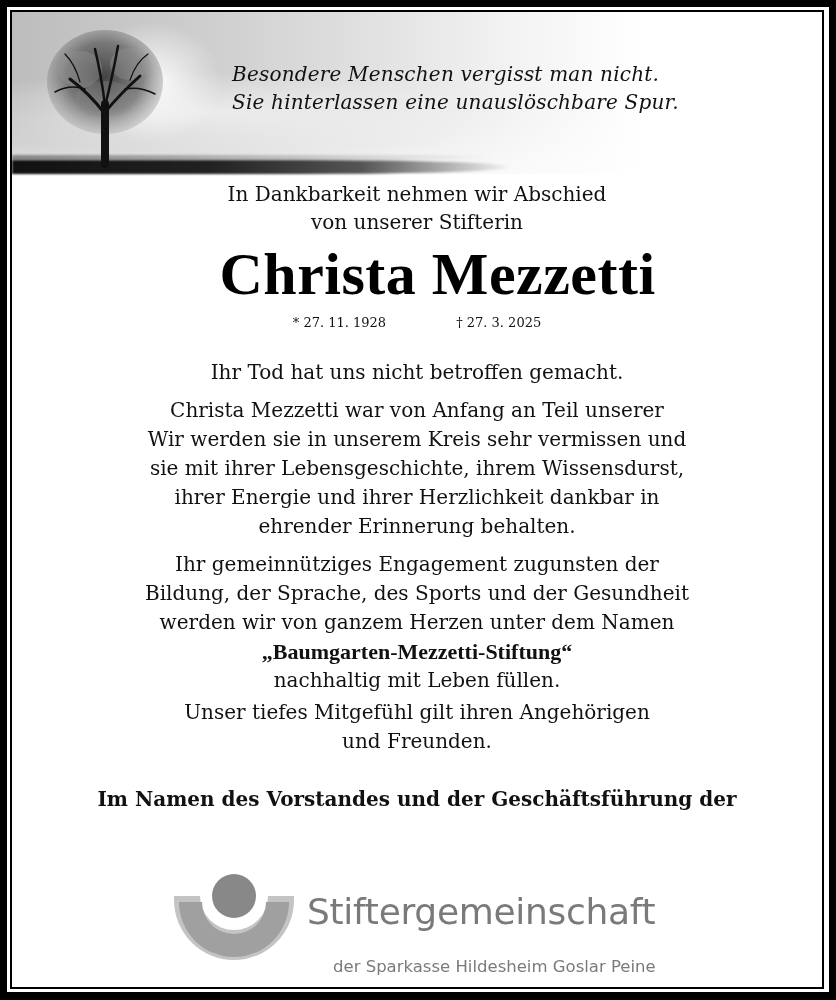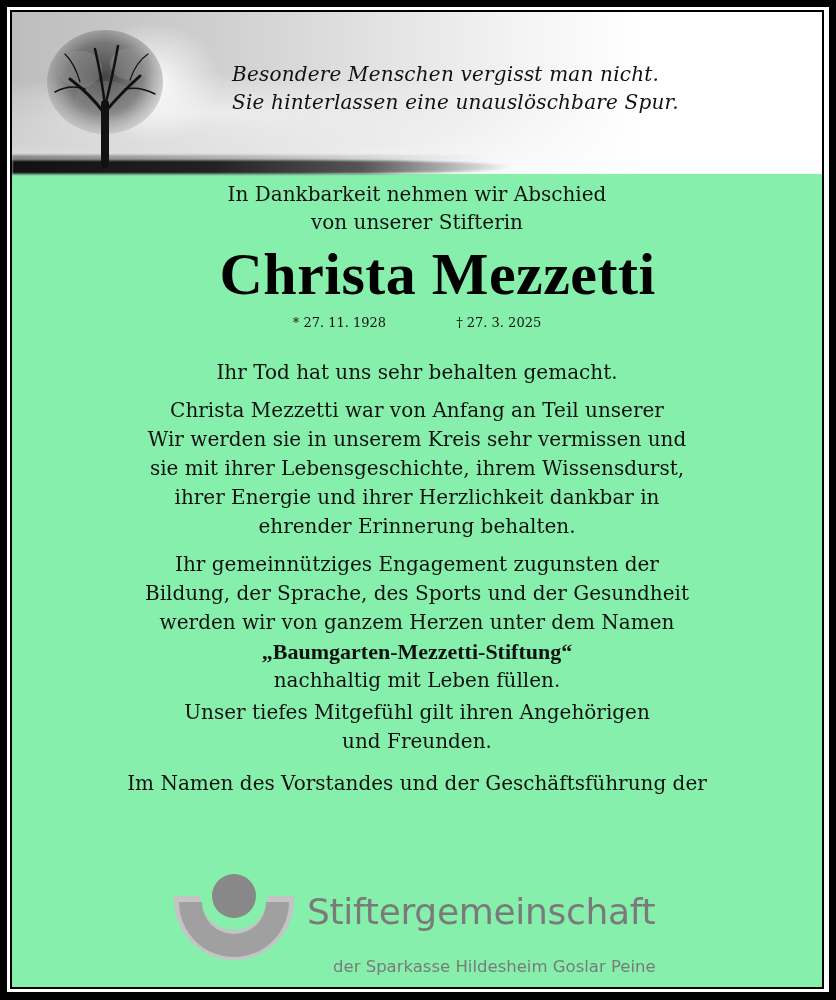--- a/index.html
+++ b/index.html
@@ -1,19 +1,19 @@
 <!DOCTYPE html>
 <html><head>
   <meta charset="utf-8">
   <style>
     html, body { margin: 0; padding: 0; background: #000; }
     body { width: 836px; height: 1000px; position: relative; overflow: hidden; font-family: "DejaVu Serif", serif; }
     .frame-outer { position: absolute; left: 0; top: 0; width: 836px; height: 1000px; background: #000; }
     .frame-gap { position: absolute; left: 7px; top: 7px; width: 822px; height: 985px; background: #fff; }
-    .frame-inner { position: absolute; left: 10px; top: 10px; width: 814px; height: 979px; border: 2px solid #000; box-sizing: border-box; background: #86efac; overflow: hidden; }
+    .frame-inner { position: absolute; left: 10px; top: 10px; width: 814px; height: 979px; border: 2px solid #000; box-sizing: border-box; background: #ffffff; overflow: hidden; }
 
     .header { position: absolute; left: 0; top: 0; width: 810px; height: 162px;
       background:
         radial-gradient(ellipse 70px 60px at 140px 70px, rgba(255,255,255,0.95), rgba(255,255,255,0) 100%),
         radial-gradient(ellipse 300px 40px at 200px 100px, rgba(255,255,255,0.6), rgba(255,255,255,0) 100%),
         linear-gradient(90deg, #bdbdbd 0%, #cfcfcf 25%, #e2e2e2 45%, #f3f3f3 62%, #ffffff 78%);
     }
     .header-fade { position: absolute; left: 0; top: 0; width: 810px; height: 162px;
       background: linear-gradient(180deg, rgba(255,255,255,0) 60%, rgba(255,255,255,0.6) 100%); }
     .ground { position: absolute; left: 0; top: 148px; width: 500px; height: 14px;
@@ -29,21 +29,21 @@
     .intro { font-size: 20px; line-height: 28px; margin: 0; }
     .name { font-family: "Liberation Serif", serif; font-weight: bold; font-size: 60px; line-height: 60px; margin: 8px 0 6px 0; letter-spacing: 0.5px; color: #000; padding-left: 41px; }
     .dates { font-size: 13px; line-height: 26px; margin: 0; }
     .dates span { display: inline-block; }
     .dates .gap { width: 70px; }
     .body-text { font-size: 20px; line-height: 29px; margin: 0; }
     .p1 { margin-top: 22px; }
     .p2 { margin-top: 9px; }
     .p3 { margin-top: 9px; }
     .p4 { margin-top: 3px; }
-    .p5 { margin-top: 13px; }
+    .p5 { margin-top: 29px; font-weight: bold; }
     .bold { font-family: "Liberation Serif", serif; font-weight: bold; font-size: 22px; }
 
     .logo { position: absolute; left: 160px; top: 862px; width: 500px; height: 100px; }
     .logo-mark { position: absolute; left: 0; top: 0; width: 125px; height: 90px; }
     .logo-title { position: absolute; left: 135px; top: 18px; font-family: "DejaVu Sans", sans-serif; font-size: 36px; line-height: 40px; color: #7a7a7a; letter-spacing: -0.3px; }
     .logo-sub { position: absolute; left: 137px; top: 83px; font-family: "DejaVu Sans", sans-serif; font-size: 16.5px; line-height: 20px; color: #7a7a7a; margin-left: 24px; }
   </style>
 </head>
 <body>
 
@@ -87,21 +87,21 @@
 
   <div class="content">
     <p class="intro">In Dankbarkeit nehmen wir Abschied</p>
     <p class="intro">von unserer Stifterin</p>
     <h1 class="name">Christa Mezzetti</h1>
     <p class="dates">
       <span>* 27. 11. 1928</span><span class="gap"></span><span>† 27. 3. 2025</span>
     </p>
 
     <div class="p1">
-      <p class="body-text">Ihr Tod hat uns sehr behalten gemacht.</p>
+      <p class="body-text">Ihr Tod hat uns nicht betroffen gemacht.</p>
     </div>
 
     <div class="p2">
       <p class="body-text">Christa Mezzetti war von Anfang an Teil unserer</p>
       <p class="body-text">Wir werden sie in unserem Kreis sehr vermissen und</p>
       <p class="body-text">sie mit ihrer Lebensgeschichte, ihrem Wissensdurst,</p>
       <p class="body-text">ihrer Energie und ihrer Herzlichkeit dankbar in</p>
       <p class="body-text">ehrender Erinnerung behalten.</p>
     </div>
 

